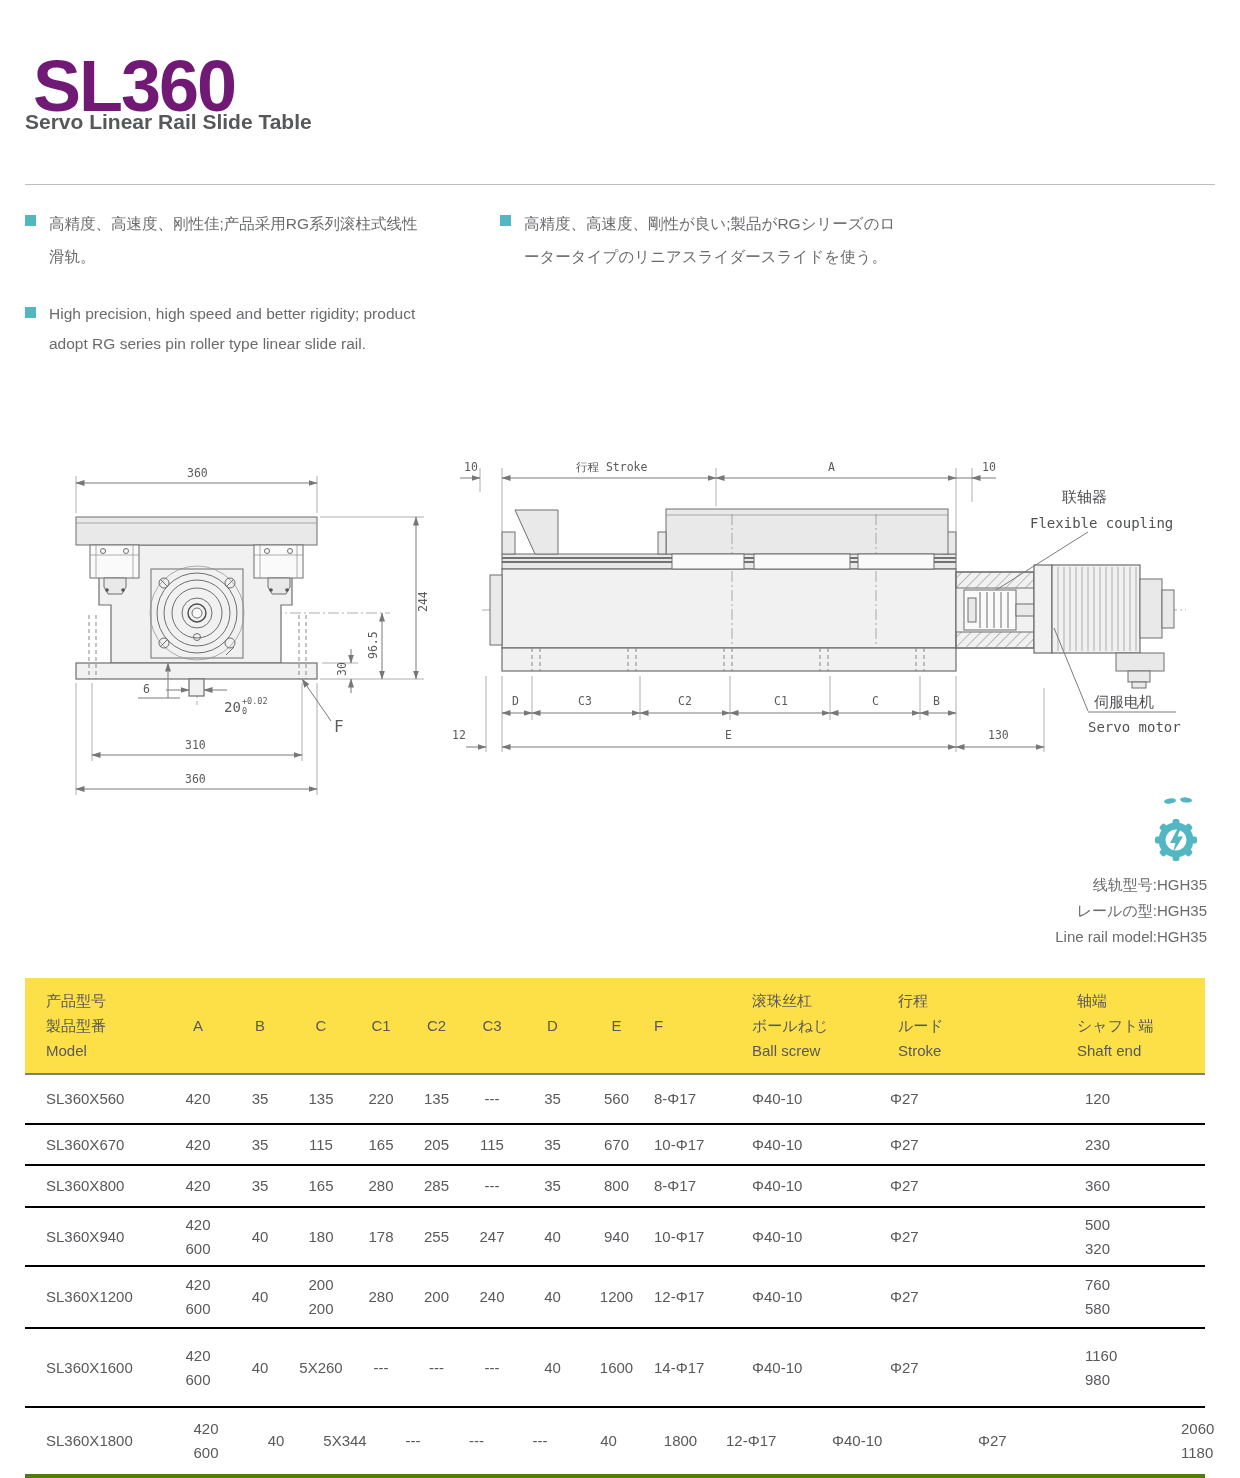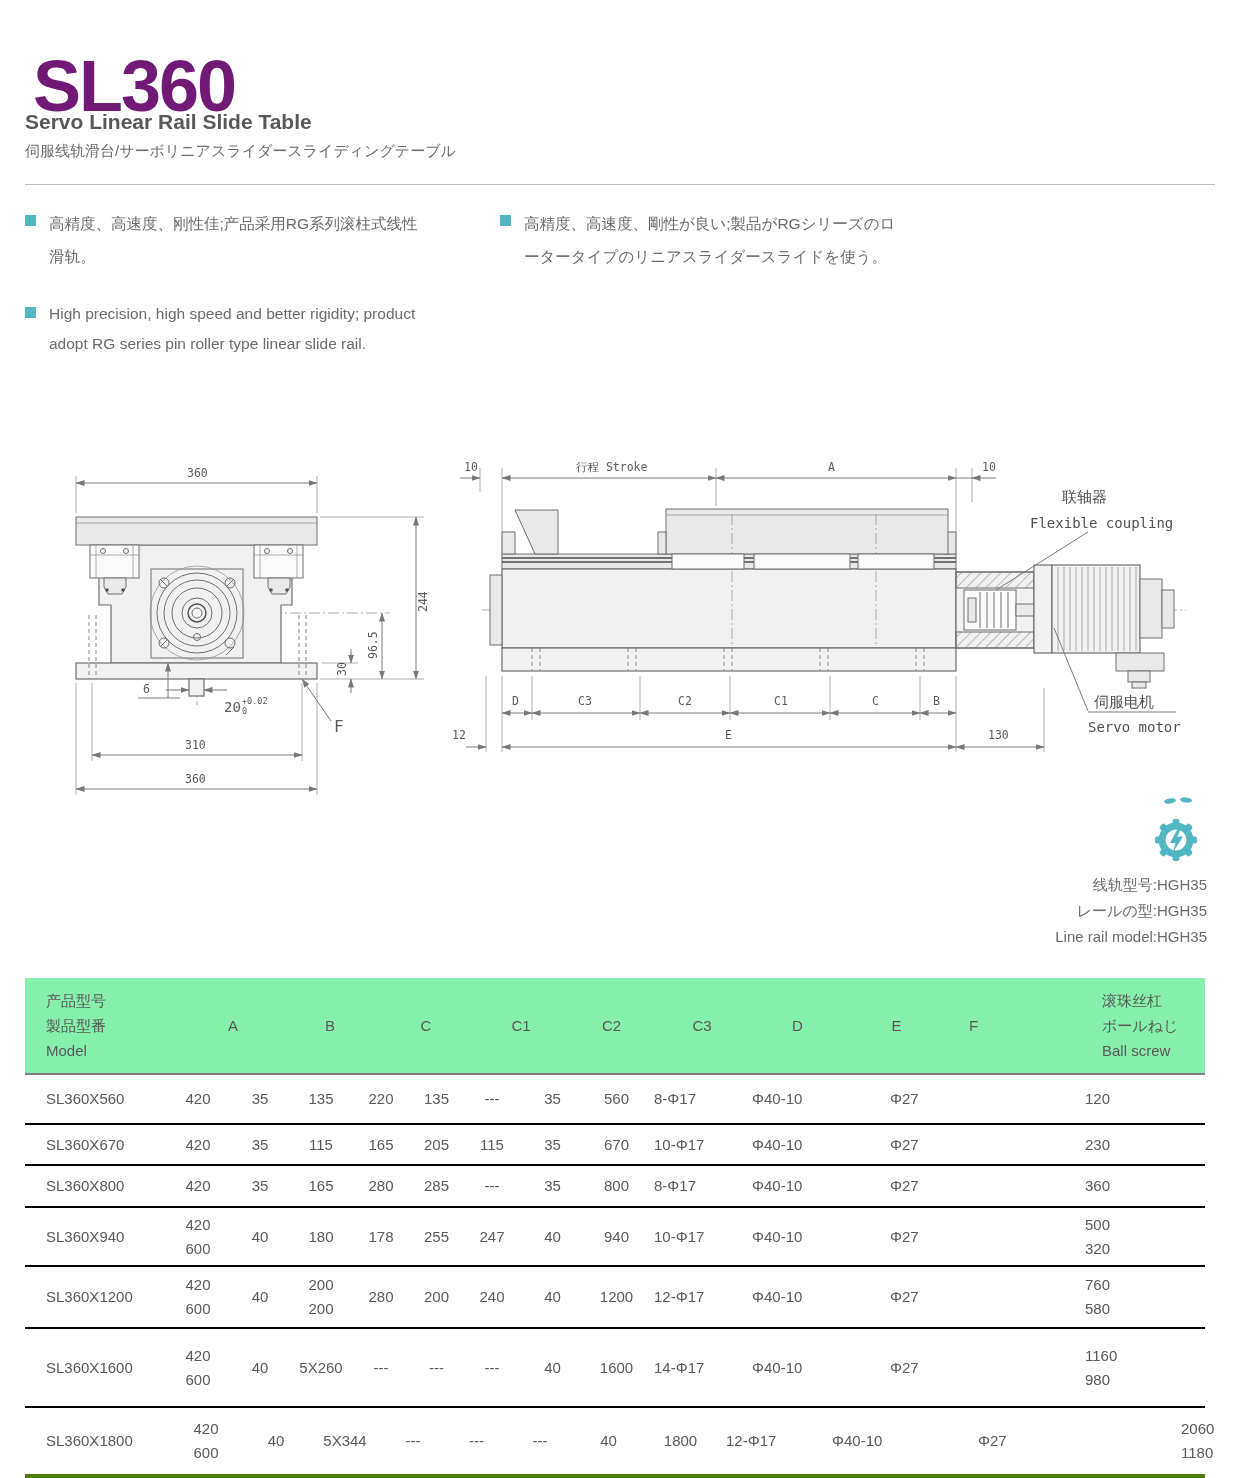--- a/index.html
+++ b/index.html
@@ -35,21 +35,21 @@
   .ext{stroke:#9a9a9a;stroke-width:.8;fill:none;}
   .dash{stroke:#7a7a7a;stroke-width:.9;fill:none;stroke-dasharray:4 3;}
   .cl{stroke:#8a8a8a;stroke-width:.7;fill:none;stroke-dasharray:11 3 2 3;}
   
   .gear{left:1150px;top:794px;}
   .teal{fill:#52b7c3;}
   .rail-model{right:33px;top:872px;text-align:right;font-size:15px;color:#6a6b6d;line-height:26px;}
   
   .spec-table{left:25px;top:978px;width:1180px;font-size:15px;color:#58595b;}
   .t-head,.t-row{display:grid;grid-template-columns:140px 66px 58px 64px 56px 55px 56px 65px 63px 102px 138px 187px 130px;}
-  .t-head{background:#86efac;height:95px;align-items:center;border-bottom:2px solid #7e7e7e;line-height:25px;gap:35px;}
+  .t-head{background:#fde047;height:95px;align-items:center;border-bottom:2px solid #7e7e7e;line-height:25px;}
   .t-row{align-items:center;border-bottom:2px solid #000000;line-height:24px;}
   .t-row:nth-child(1){min-height:48px;}
   .t-row:nth-child(2){min-height:39px;}
   .t-row:nth-child(3){min-height:40px;}
   .t-row:nth-child(4){min-height:57px;}
   .t-row:nth-child(5){min-height:60px;}
   .t-row:nth-child(6){min-height:77px;}
   .t-row:nth-child(7){min-height:66px;border-bottom:6px solid #4d7c0f;gap:8px;}
   .col-model{padding-left:21px;text-align:left;}
   .col-a,.col-b,.col-c,.col-c1,.col-c2,.col-c3,.col-d,.col-e{text-align:center;}
@@ -58,21 +58,20 @@
   .col-shaft_end{padding-left:2px;}
   .col-stroke{padding-left:10px;}
 </style>
 </head>
 <body>
 
 <div class="page">
 
   <h1 class="abs title">SL360</h1>
   <div class="abs subtitle">Servo Linear Rail Slide Table</div>
-  <div class="abs subtitle-cjk">伺服线轨滑台/サーボリニアスライダースライディングテーブル</div>
   <div class="abs rule"></div>
 
   <div class="abs features">
     <div class="feat-col">
       <div class="feat">
         <span class="bullet"></span>
         <p><span>高精度、高速度、刚性佳;产品采用RG系列滚柱式线性</span><br><span>滑轨。</span></p>
       </div>
       <div class="feat en">
         <span class="bullet"></span>

